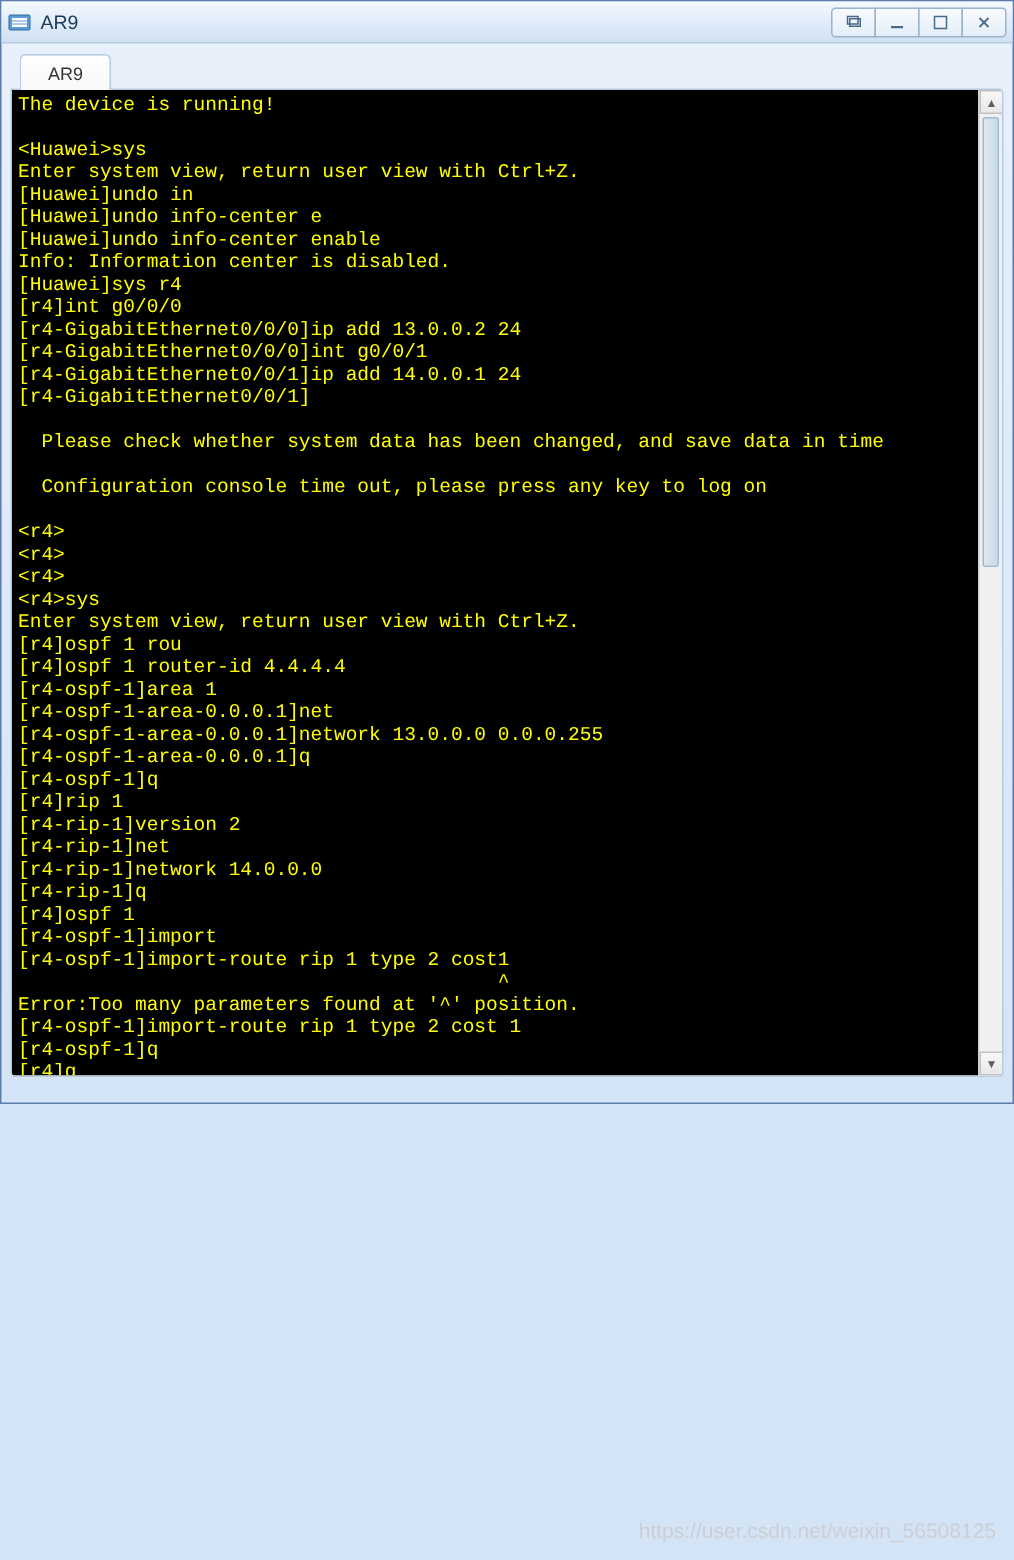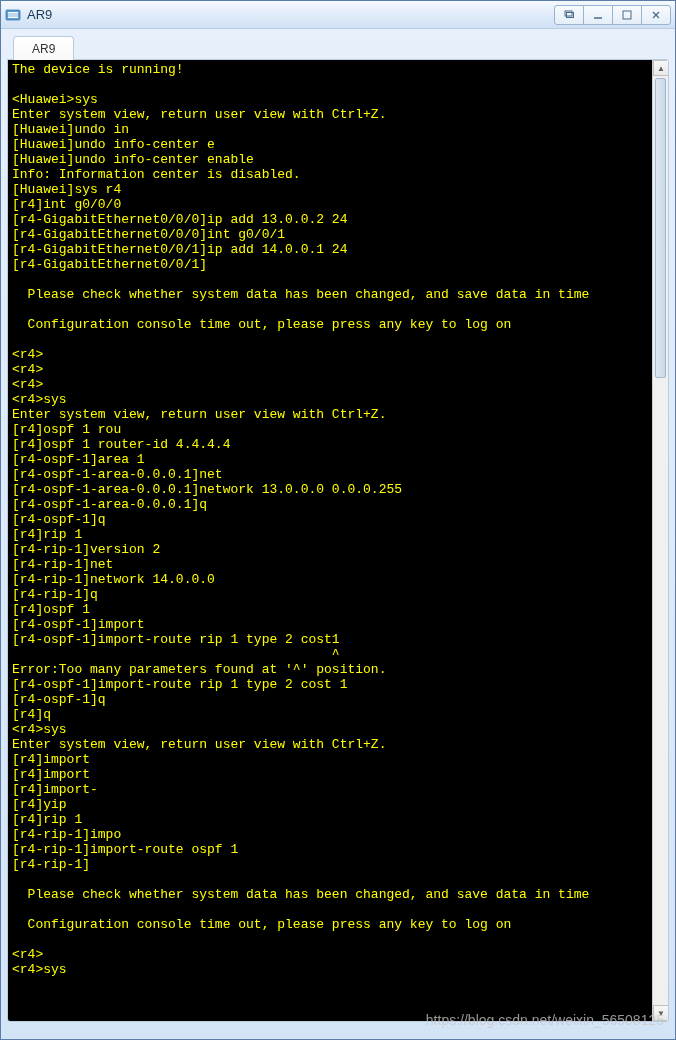--- a/index.html
+++ b/index.html
@@ -6,21 +6,21 @@
   body {
     width: 676px;
     height: 1040px;
     background: #d4e4f7;
     font-family: "Segoe UI", Tahoma, sans-serif;
     overflow: hidden;
     position: relative;
   }
   .window {
     width: 676px;
-    height: 1040px;
+    height: 736px;
     background: linear-gradient(to bottom, #e8f0fb 0%, #d4e4f7 100%);
     border: 1px solid #5a7ca8;
     display: flex;
     flex-direction: column;
   }
   .titlebar {
     height: 28px;
     background: linear-gradient(to bottom, #f5f9fe 0%, #e0ecf9 50%, #d0e0f4 100%);
     display: flex;
     align-items: center;
@@ -246,13 +246,13 @@
 &lt;r4&gt;sys</div>
     <div class="scrollbar">
       <div class="scroll-arrow up">▲</div>
       <div class="scroll-thumb"></div>
       <div class="scroll-arrow down">▼</div>
     </div>
   </div>
 
 </div>
 
-<div class="watermark">https://blog.csdn.net/weixin_56508125</div>
+<div class="watermark">https://user.csdn.net/weixin_56508125</div>
 
 </body></html>

